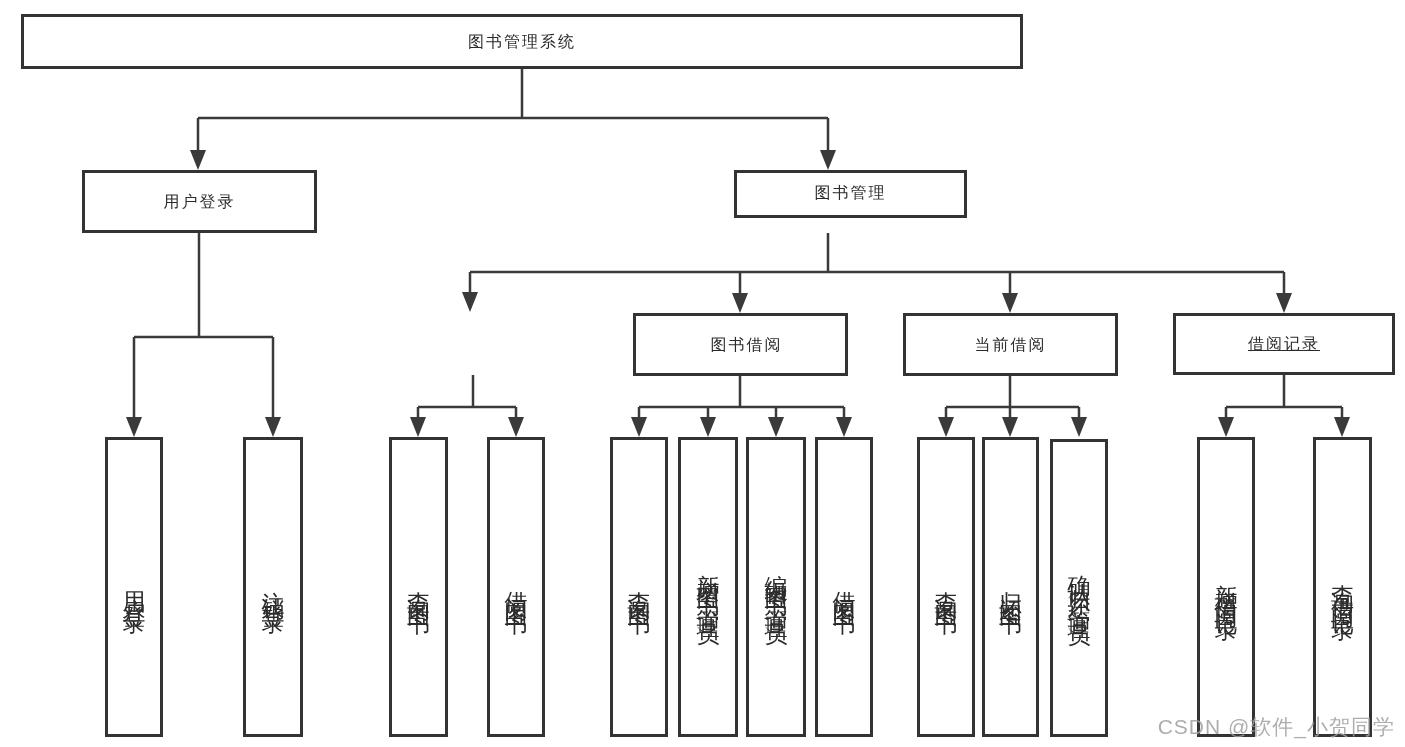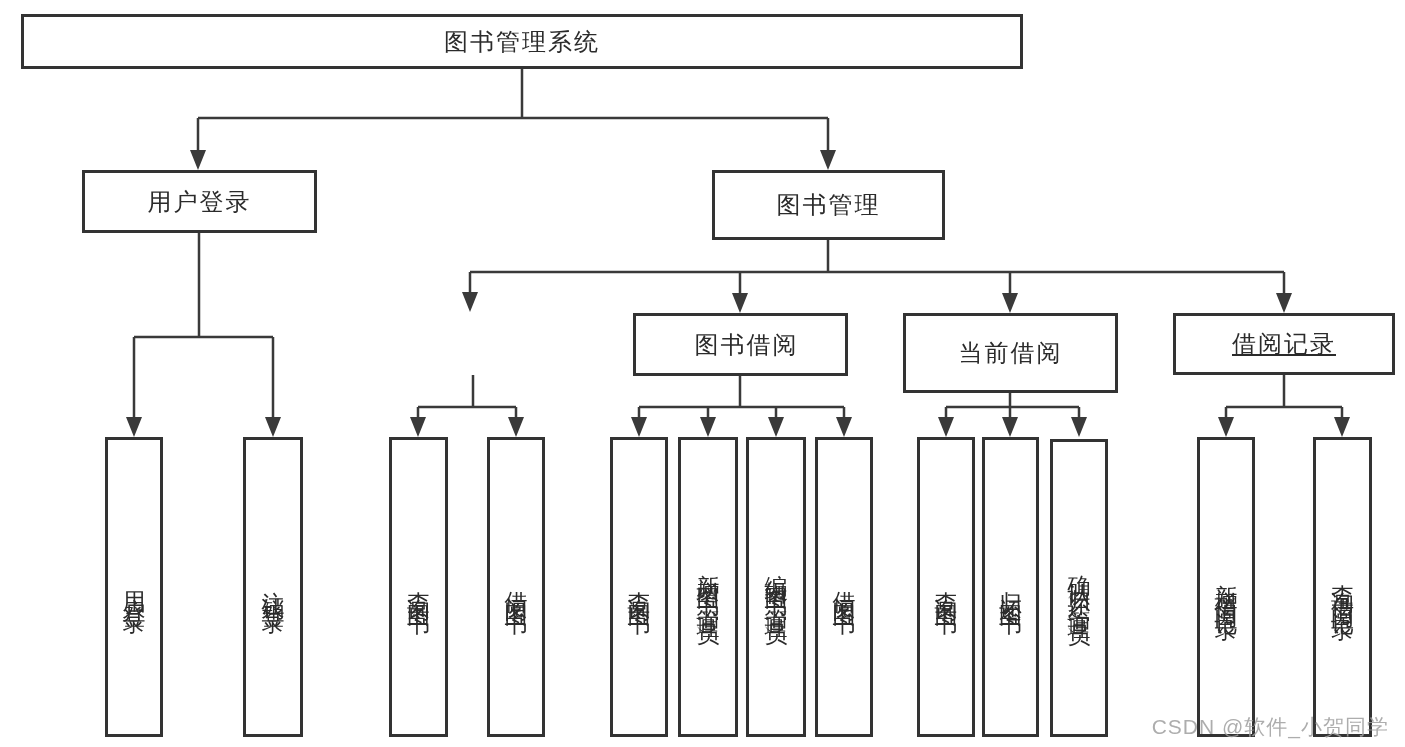--- a/index.html
+++ b/index.html
@@ -16,37 +16,37 @@
     box-sizing: border-box;
     border: 3px solid #333333;
     background: #ffffff;
     display: flex;
     align-items: center;
     justify-content: center;
     color: #2b2b2b;
     text-align: center;
     z-index: 2;
   }
-  .h { font-size: 24px; letter-spacing: 2px; line-height: 1; }
+  .h { font-size: 16px; letter-spacing: 2px; line-height: 1; }
   .v {
     writing-mode: vertical-rl;
     text-orientation: upright;
     font-size: 23px;
     letter-spacing: 7px;
     line-height: 1;
   }
   svg.connectors {
     position: absolute;
     left: 0; top: 0;
     width: 1405px; height: 747px;
     z-index: 1;
   }
   .watermark {
     position: absolute;
-    right: 16px;
+    right: 10px;
     bottom: 6px;
     font-size: 21px;
     letter-spacing: 1px;
     color: #9f9f9f;
     opacity: 0.85;
     white-space: nowrap;
     z-index: 5;
   }
 </style>
 </head>
@@ -70,24 +70,24 @@
              M631 417L647 417L639 437Z M700 417L716 417L708 437Z
              M768 417L784 417L776 437Z M836 417L852 417L844 437Z
              M938 417L954 417L946 437Z M1002 417L1018 417L1010 437Z
              M1071 417L1087 417L1079 437Z
              M1218 417L1234 417L1226 437Z M1334 417L1350 417L1342 437Z"></path>
   </svg>
 
   <div class="node h" style="left:21px; top:14px; width:1002px; height:55px;">图书管理系统</div>
 
   <div class="node h" style="left:82px; top:170px; width:235px; height:63px;">用户登录</div>
-  <div class="node h" style="left:712px; top:170px; width:233px; height:70px;">图书管理</div>
+  <div class="node h" style="left:734px; top:170px; width:233px; height:48px;font-family:Liberation Mono, monospace;">图书管理</div>
 
   <div class="node h" style="left:633px; top:313px; width:215px; height:63px;padding-left:12px;">图书借阅</div>
-  <div class="node h" style="left:903px; top:313px; width:215px; height:80px;">当前借阅</div>
+  <div class="node h" style="left:903px; top:313px; width:215px; height:63px;">当前借阅</div>
   <div class="node h" style="left:1173px; top:313px; width:222px; height:62px;text-decoration:underline;">借阅记录</div>
 
   <div class="node v" style="left:105px; top:437px; width:58px; height:300px;">用户登录</div>
   <div class="node v" style="left:243px; top:437px; width:60px; height:300px;">注销登录</div>
 
   <div class="node v" style="left:389px; top:437px; width:59px; height:300px;">查询图书</div>
   <div class="node v" style="left:487px; top:437px; width:58px; height:300px;">借阅图书</div>
 
   <div class="node v" style="left:610px; top:437px; width:58px; height:300px;">查询图书</div>
   <div class="node v" style="left:678px; top:437px; width:60px; height:300px;">新增图书（管理员）</div>

